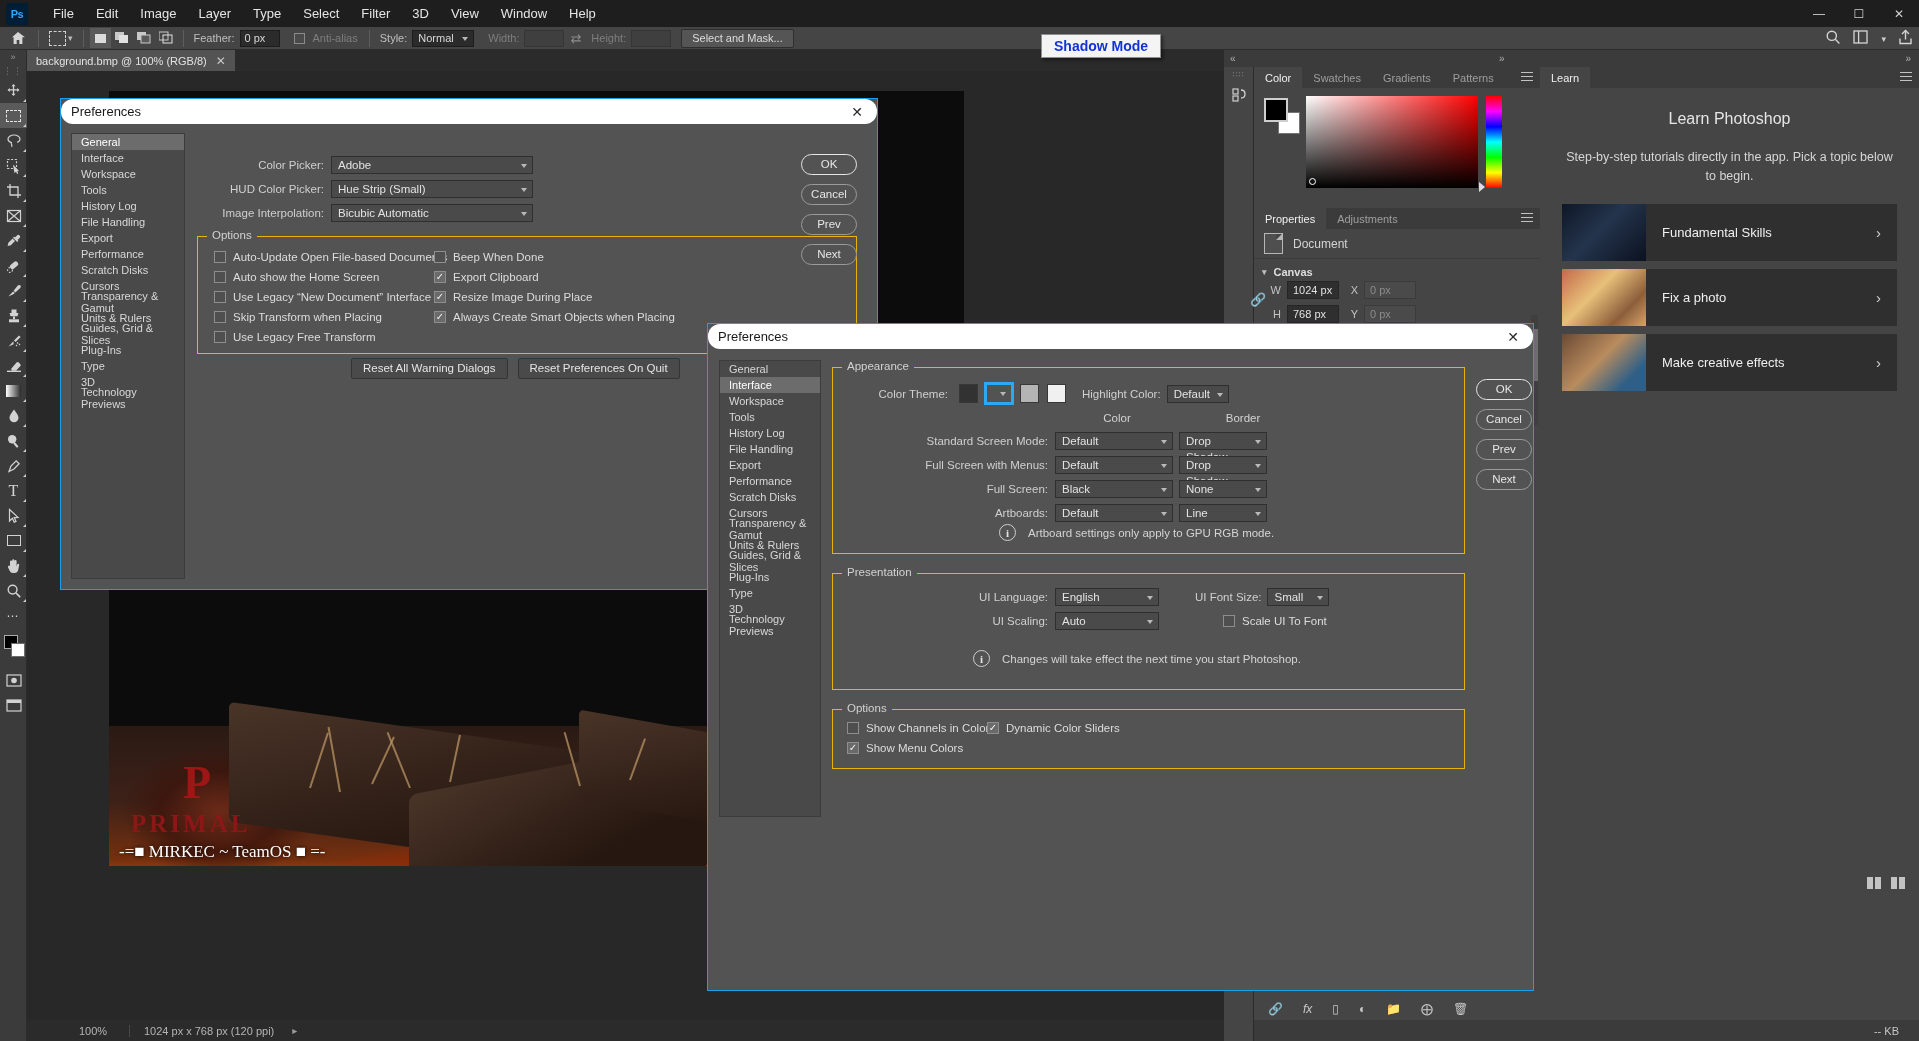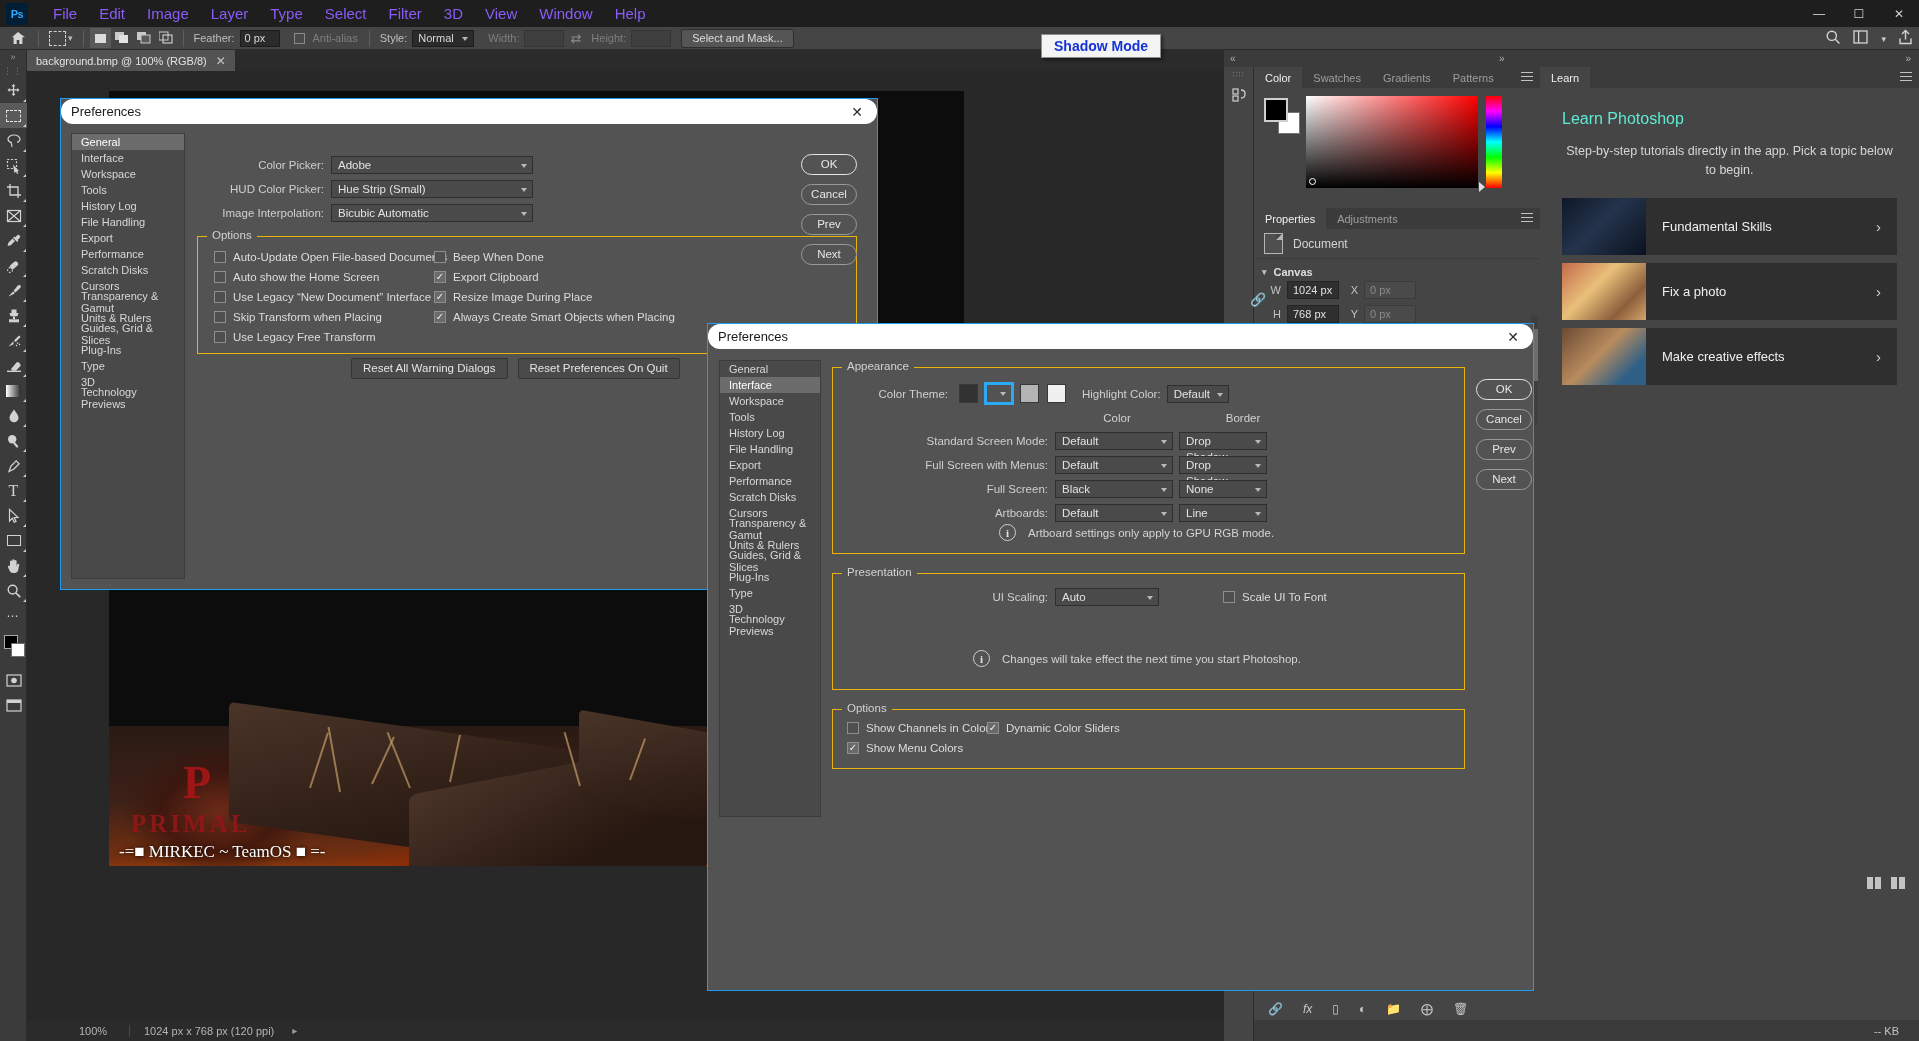--- a/index.html
+++ b/index.html
@@ -10,21 +10,21 @@
     font-size:12px; color:#d4d4d4;
     -webkit-font-smoothing:antialiased;
   }
   #root{position:relative;width:1919px;height:1041px;}
 
   
   .menubar{position:absolute;left:0;top:0;width:1919px;height:27px;background:#1e1e1e;display:flex;align-items:center;}
   .ps-logo{width:22px;height:22px;margin-left:6px;background:#001e36;color:#31a8ff;font-weight:bold;font-size:11px;
            display:flex;align-items:center;justify-content:center;border-radius:2px;letter-spacing:-.5px;}
   .menu-items{display:flex;align-items:center;margin-left:14px;gap:0px;}
-  .menu-item{padding:4px 11px;color:#8b5cf6;font-size:15px;cursor:default;}
+  .menu-item{padding:4px 11px;color:#e5e5e5;font-size:13px;cursor:default;}
   .win-ctrls{position:absolute;right:0;top:0;height:27px;display:flex;align-items:center;}
   .win-btn{width:40px;height:27px;display:flex;align-items:center;justify-content:center;color:#d0d0d0;font-size:12px;}
 
   
   .optbar{position:absolute;left:0;top:27px;width:1919px;height:23px;background:#454545;display:flex;align-items:center;
           border-bottom:1px solid #2b2b2b;padding-left:4px;gap:0;}
   .opt-home{width:28px;height:22px;display:flex;align-items:center;justify-content:center;}
   .opt-sep{width:1px;height:17px;background:#5e5e5e;margin:0 6px;}
   .marquee-tool{display:flex;align-items:center;gap:2px;padding:0 4px;}
   .marquee-box{width:17px;height:15px;border:1px dashed #cfcfcf;}
@@ -130,21 +130,21 @@
   .orient{display:flex;gap:5px;padding-left:36px;}
   .or-btn{width:21px;height:21px;border:1px solid #8d8d8d;display:flex;align-items:center;justify-content:center;background:#4a4a4a;}
   .or-btn.active{background:#5e5e5e;border-color:#b9b9b9;}
   .or-in{width:9px;height:13px;border:1px solid #d4d4d4;}
   .or-in.h{width:13px;height:9px;}
   .p-scroll{position:absolute;right:2px;top:86px;width:7px;height:110px;background:#3f3f3f;}
   .p-thumb{width:7px;height:52px;background:#6d6d6d;margin-top:14px;}
 
   
   .learnbody{padding:22px 22px 0 22px;}
-  .learn-title{font-size:16px;color:#5eead4;margin-bottom:14px;}
+  .learn-title{text-align:center;font-size:16px;color:#e5e5e5;margin-bottom:20px;}
   .learn-sub{text-align:center;font-size:12.5px;color:#d6d6d6;line-height:19px;margin-bottom:18px;}
   .learn-card{height:57px;background:#2f2f2f;display:flex;align-items:center;margin-bottom:8px;position:relative;overflow:hidden;}
   .lc-thumb{width:84px;height:57px;flex:0 0 84px;}
   .lc-1{background:linear-gradient(135deg,#0e1726,#24344c 45%,#0b1220);}
   .lc-2{background:linear-gradient(135deg,#c46a4a,#e8c07a 40%,#8c5f3c 75%,#d5a36b);}
   .lc-3{background:linear-gradient(135deg,#6b4a33,#b98c5e 45%,#2f5f86 80%);}
   .lc-label{flex:1;padding-left:16px;font-size:13px;color:#efefef;}
   .lc-arrow{padding-right:16px;color:#d2d2d2;font-size:15px;}
 
   
@@ -805,20 +805,26 @@
         <div style="position:absolute;left:166px;top:156px;display:flex;align-items:center;gap:12px;">
           <span class="infoico">i</span>
           <span class="hint">Artboard settings only apply to GPU RGB mode.</span>
         </div>
       </div>
 
       <div class="grp" style="left:124px;top:224px;width:633px;height:117px;">
         <span class="grp-lbl">Presentation</span>
         <div style="position:absolute;left:6px;top:14px;">
           <div class="fld-row">
+            <span class="fld-lbl" style="width:216px;">UI Language:</span>
+            <span class="sel" style="width:104px;">English</span>
+            <span class="fld-lbl" style="width:auto;margin-left:36px;padding-right:6px;">UI Font Size:</span>
+            <span class="sel" style="width:62px;">Small</span>
+          </div>
+          <div class="fld-row">
             <span class="fld-lbl" style="width:216px;">UI Scaling:</span>
             <span class="sel" style="width:104px;">Auto</span>
             <label class="ck" style="margin-left:64px;margin-bottom:0;">
               <span class="ckbox"></span>
               <span>Scale UI To Font</span>
             </label>
           </div>
         </div>
         <div style="position:absolute;left:140px;top:76px;display:flex;align-items:center;gap:12px;">
           <span class="infoico">i</span>

